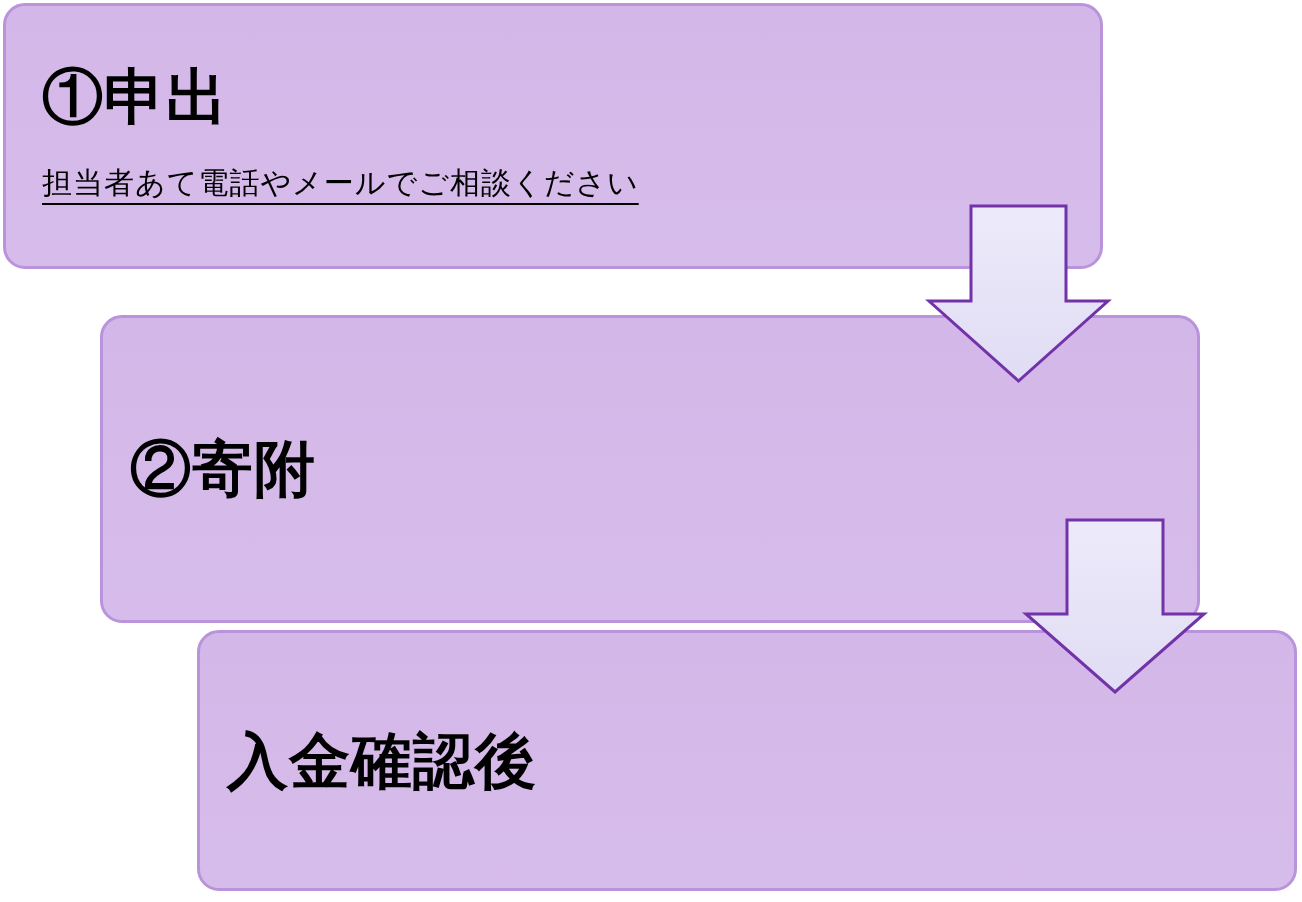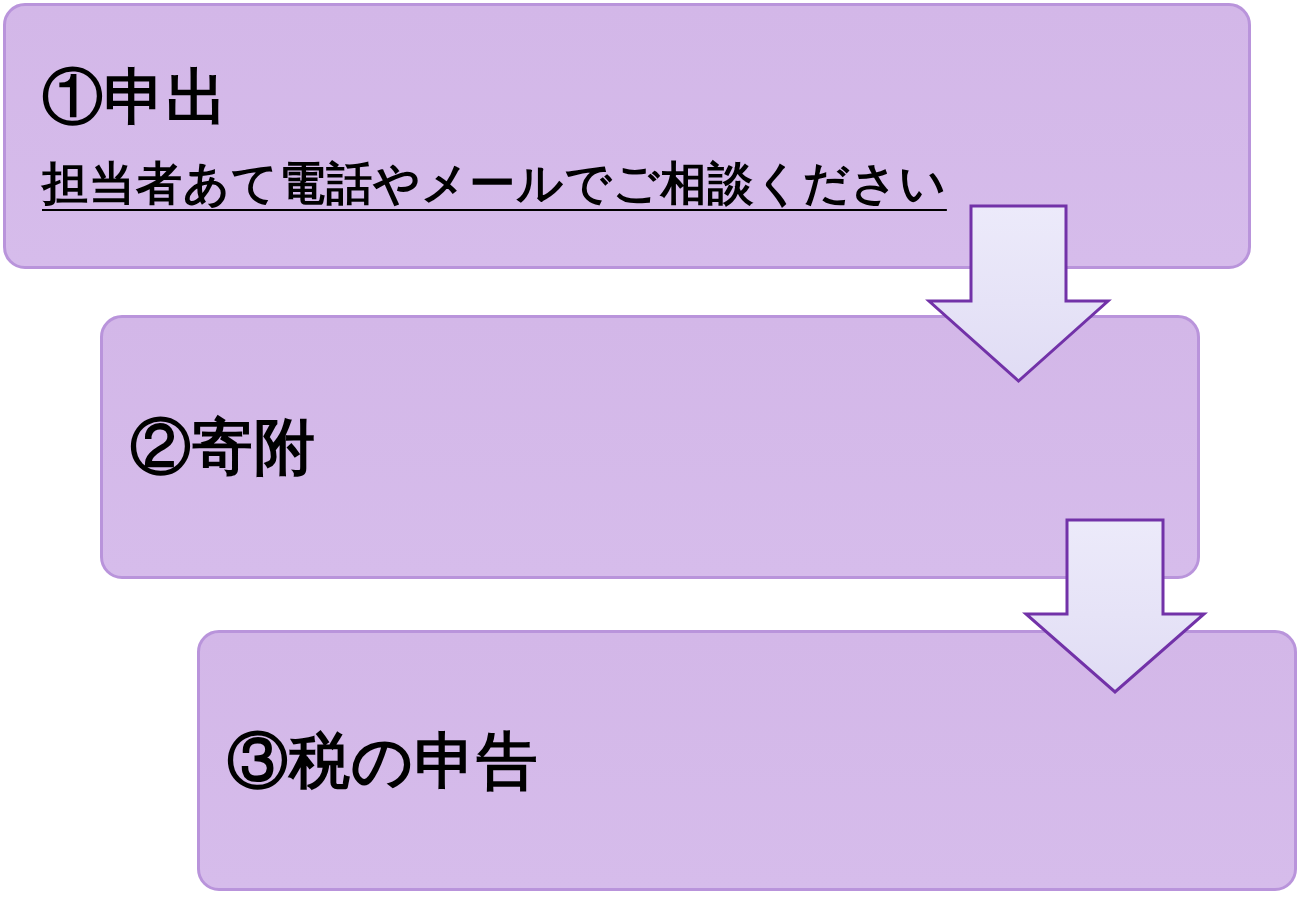--- a/index.html
+++ b/index.html
@@ -25,33 +25,33 @@
     box-sizing:border-box;
     background:linear-gradient(180deg,var(--box-fill) 0%,var(--box-fill-bottom) 100%);
     border:3px solid var(--box-border);
     border-radius:22px;
     display:flex;
     flex-direction:column;
     justify-content:center;
     padding:0 30px 0 27px;
     color:var(--text);
   }
-  .step-box.b1{left:3px;top:3px;width:1248px;height:266px;padding-left:36px;}
-  .step-box.b2{left:100px;top:315px;width:1100px;height:264px;}
+  .step-box.b1{left:3px;top:3px;width:1100px;height:266px;padding-left:36px;}
+  .step-box.b2{left:100px;top:315px;width:1100px;height:308px;}
   .step-box.b3{left:197px;top:630px;width:1100px;height:261px;}
   .step-title{
     font-size:61px;
     font-weight:bold;
     line-height:80px;
     letter-spacing:1px;
     white-space:nowrap;
   }
   .step-desc{
-    font-size:46px;
-    font-weight:700;
+    font-size:30px;
+    font-weight:400;
     line-height:64px;
     letter-spacing:1px;
     margin-top:14px;
     white-space:pre-line;
     text-decoration:underline;
     text-decoration-thickness:2px;
     text-underline-offset:10px;
   }
   .arrow-layer{
     position:absolute;left:0;top:0;width:1302px;height:902px;
@@ -71,21 +71,21 @@
   <div class="step-box b1">
     <div class="step-title">①申出</div>
     <div class="step-desc">担当者あて電話やメールでご相談ください</div>
   </div>
 
   <div class="step-box b2">
     <div class="step-title">②寄附</div>
   </div>
 
   <div class="step-box b3">
-    <div class="step-title">③税の申告</div>
+    <div class="step-title">入金確認後</div>
   </div>
 
   <svg class="arrow-layer" width="1302" height="902" viewBox="0 0 1302 902" xmlns="http://www.w3.org/2000/svg">
     <defs>
       <linearGradient id="arrowGrad" x1="0" y1="0" x2="0" y2="1">
         <stop offset="0" style="stop-color:var(--arrow-fill-top,#ECEAFA)"></stop>
         <stop offset="0.55" style="stop-color:#E6E3F7"></stop>
         <stop offset="1" style="stop-color:var(--arrow-fill-bottom,#E0DCF4)"></stop>
       </linearGradient>
     </defs>

